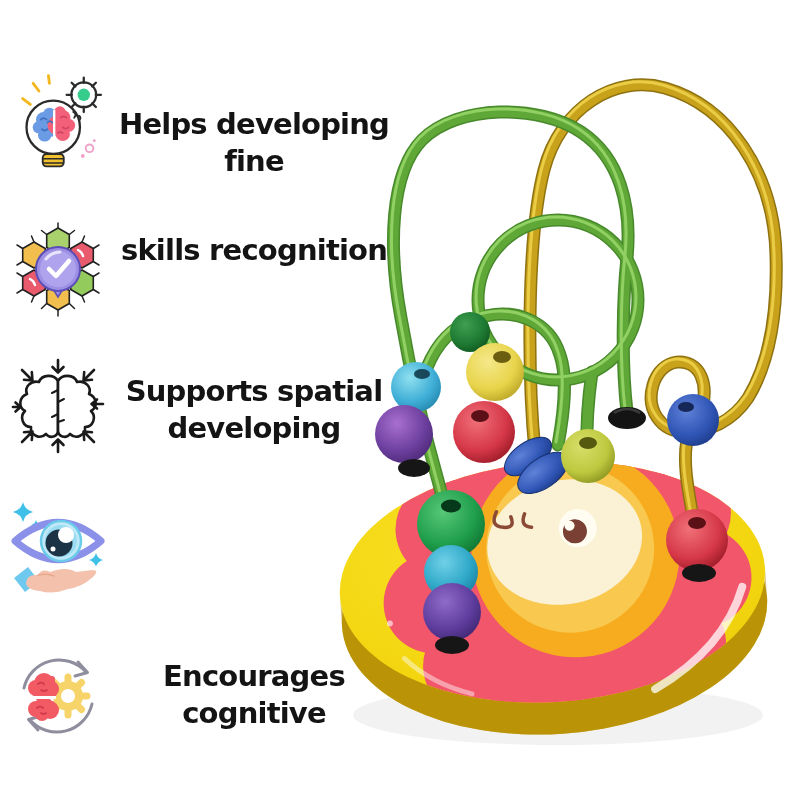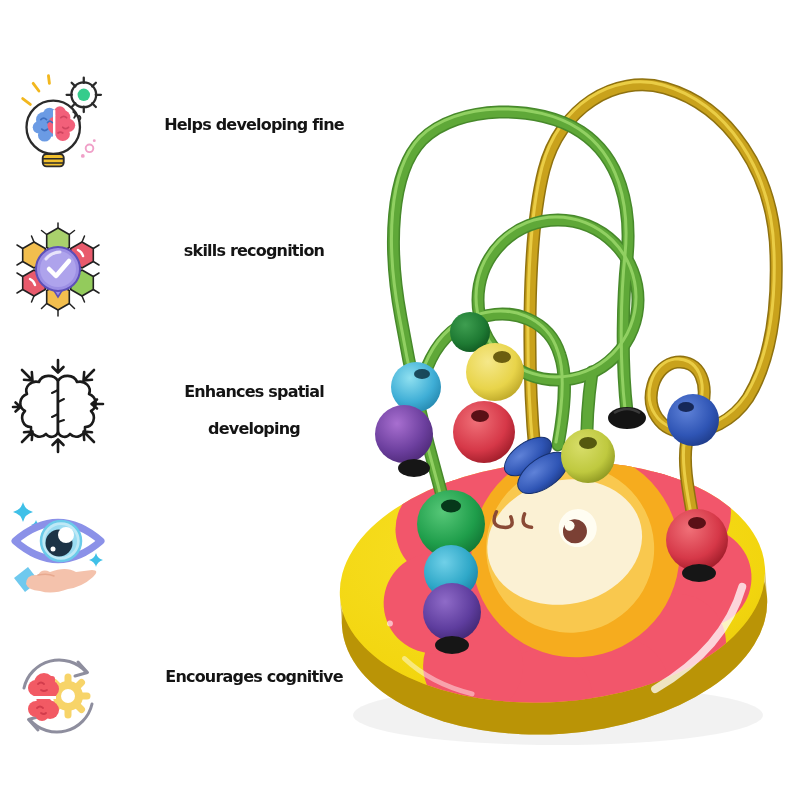--- a/index.html
+++ b/index.html
@@ -1,21 +1,21 @@
 <!DOCTYPE html>
 <html><head>
 <meta charset="utf-8">
 <style>
   html,body{margin:0;padding:0;background:#ffffff;}
   #stage{position:relative;width:800px;height:800px;background:#ffffff;overflow:hidden;
          font-family:"DejaVu Sans",sans-serif;}
   .ic{position:absolute;left:8px;width:100px;height:105px;}
   .ic svg{width:100%;height:100%;display:block;}
   .cap{position:absolute;left:102px;width:304px;text-align:center;
-       font-weight:700;font-size:16px;line-height:37px;color:#141414;letter-spacing:-0.8px;}
+       font-weight:700;font-size:29px;line-height:37px;color:#141414;letter-spacing:-0.8px;}
   .photo{position:absolute;left:330px;top:60px;width:470px;height:710px;}
   .photo svg{width:100%;height:100%;display:block;}
 </style>
 </head>
 <body>
 
 <div id="stage">
 
   <div class="ic" style="top:70px">
     <svg viewBox="0 0 100 110">
@@ -140,21 +140,21 @@
         <path d="M14 14 L24 24 M16 23.8 L24.5 24.5 L23.8 16"></path>
         <path d="M86 14 L76 24 M84 23.8 L75.5 24.5 L76.2 16"></path>
         <path d="M14 86 L24 76 M16 76.2 L24.5 75.5 L23.8 84"></path>
         <path d="M86 86 L76 76 M84 76.2 L75.5 75.5 L76.2 84"></path>
         <path d="M5 51 L11 51 M7.5 46.5 L12.5 51 L7.5 55.5"></path>
         <path d="M95 48 L84 48 M89 43.5 L83.5 48 L89 52.5"></path>
       </g>
     </svg>
   </div>
   <div class="cap" style="top:373px">
-    <div>Enhances spatial</div>
+    <div>Supports spatial</div>
     <div>developing</div>
   </div>
 
   <div class="ic" style="top:496px">
     <svg viewBox="0 0 100 105">
       <path d="M15 6 Q17 14 25 16 Q17 18 15 26 Q13 18 5 16 Q13 14 15 6 Z" fill="#3FC0E8"></path>
       <path d="M28 24 Q29 28 33 29 Q29 30 28 34 Q27 30 23 29 Q27 28 28 24 Z" fill="#3FC0E8"></path>
       <path d="M88 57 Q89.5 62.5 95 64 Q89.5 65.5 88 71 Q86.5 65.5 81 64 Q86.5 62.5 88 57 Z" fill="#3FC0E8"></path>
       <path d="M7 45 Q50 8 93 45 Q50 82 7 45 Z" fill="#FFFFFF" stroke="#8B91E8" stroke-width="7" stroke-linejoin="round"></path>
       <circle cx="53" cy="45" r="20" fill="#BFE9F6" stroke="#6BCBEA" stroke-width="2.5"></circle>

